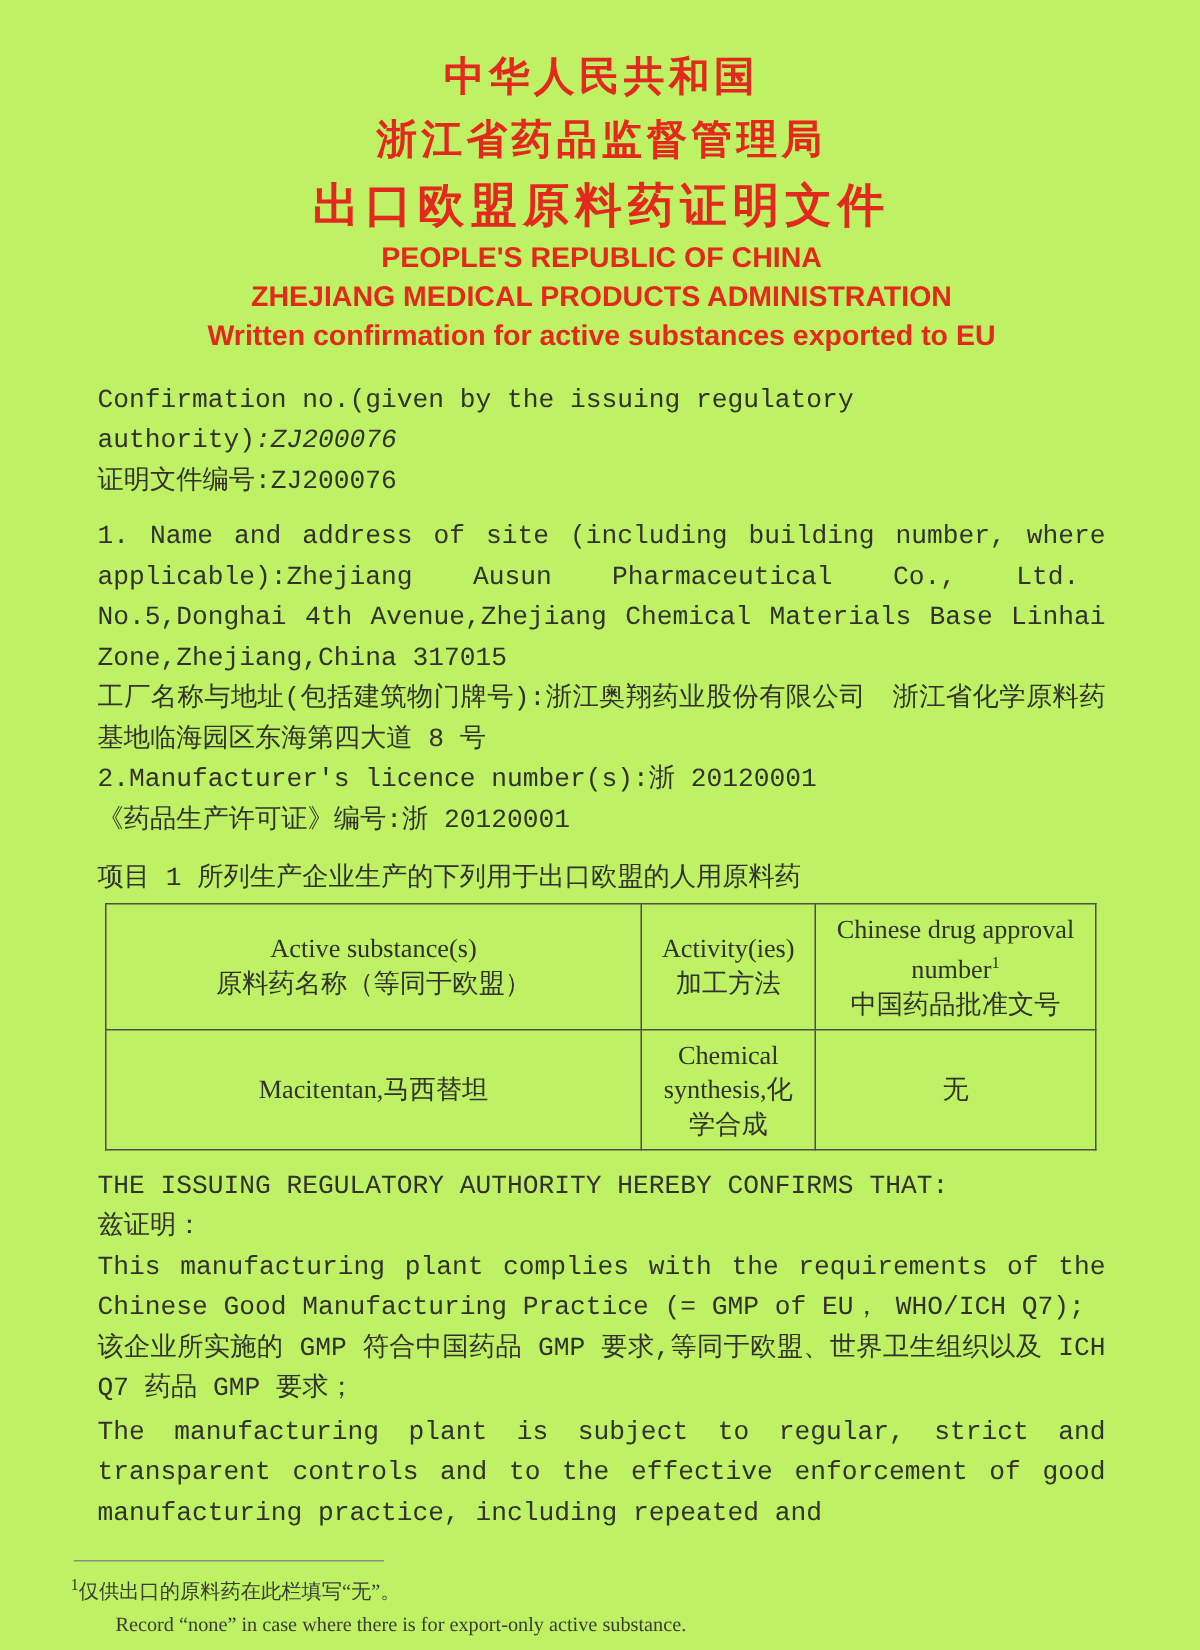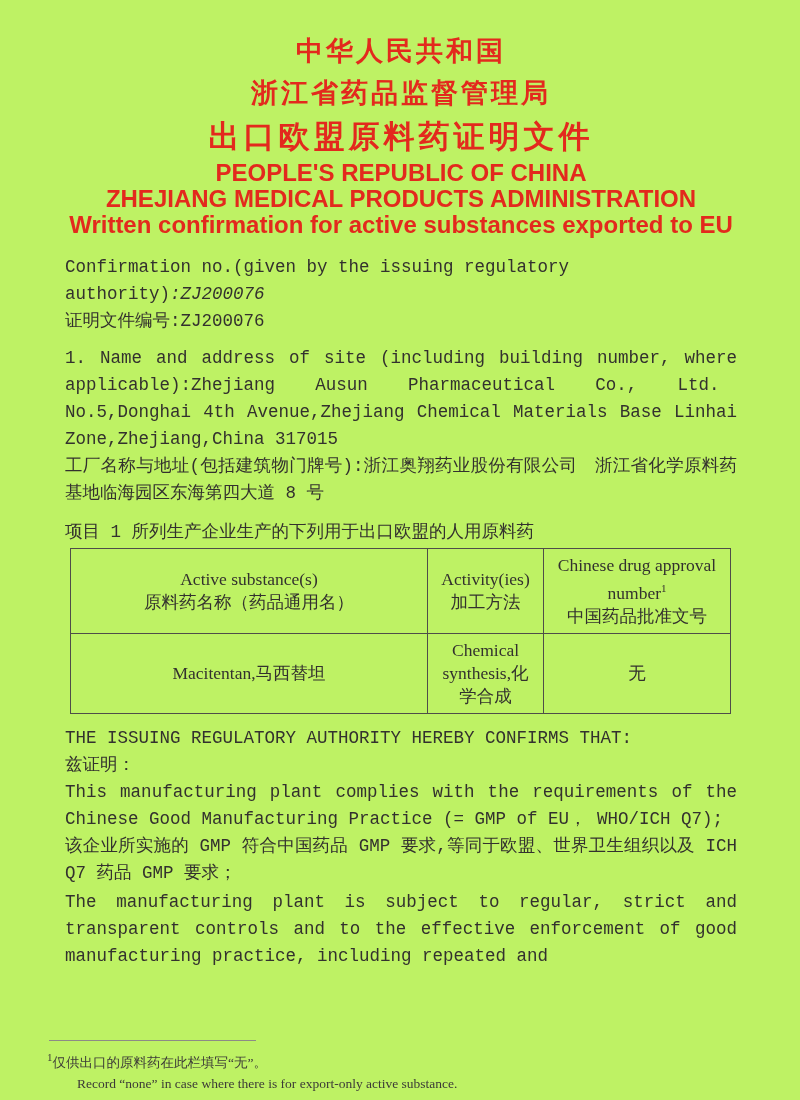--- a/index.html
+++ b/index.html
@@ -11,21 +11,21 @@
     font-family:"Liberation Serif","DejaVu Serif",serif;
     padding:30px 63px 0 65px;
   }
   
   .h-cn { text-align:center; font-weight:bold; color:var(--accent);
           font-family:"Liberation Sans","DejaVu Sans",sans-serif; }
   .h-cn-1, .h-cn-2 { font-size:27px; line-height:42px; letter-spacing:3px; }
   .h-cn-3 { font-size:31px; line-height:46px; letter-spacing:4px; }
   .h-en { text-align:center; font-weight:bold; color:var(--accent);
           font-family:"Liberation Sans","DejaVu Sans",sans-serif;
-          font-size:24px; line-height:26px; }
+          font-size:19px; line-height:26px; }
   
   p { margin:0; }
   .bt { font-size:17.5px; line-height:27px;font-family:Liberation Mono, monospace; }
   .just { text-align:justify; }
   .ital { font-style:italic; }
   .blk-confirmation { margin-top:16px; }
   .blk-item1 { margin-top:10px; }
   .blk-item2 { margin-top:0px; }
   .blk-regarding { margin-top:12px; }
   .blk-confirms { margin-top:11px; }
@@ -67,36 +67,40 @@
   <div class="bt blk-confirmation">
     <p><span>Confirmation no.</span><span>(given by the issuing regulatory authority)</span><span class="ital">:ZJ200076</span></p>
     <p>证明文件编号:ZJ200076</p>
   </div>
 
   <div class="bt blk-item1">
     <p class="just">1. Name and address of site (including building number, where applicable):Zhejiang Ausun Pharmaceutical Co., Ltd. No.5,Donghai 4th Avenue,Zhejiang Chemical Materials Base Linhai Zone,Zhejiang,China 317015</p>
     <p class="just">工厂名称与地址(包括建筑物门牌号):浙江奥翔药业股份有限公司　浙江省化学原料药基地临海园区东海第四大道 8 号</p>
   </div>
 
+  <div class="bt blk-item2">
+    <p>2.Manufacturer's licence number(s):浙 20120001</p>
+    <p>《药品生产许可证》编号:浙 20120001</p>
+  </div>
 
   <div class="bt blk-regarding">
     <p>项目 1 所列生产企业生产的下列用于出口欧盟的人用原料药</p>
   </div>
 
   <table class="substance-table">
     <colgroup>
         <col style="width:357px">
         <col style="width:116px">
         <col style="width:187px">
       </colgroup>
     <tbody>
         <tr>
       <th>
         <span>Active substance(s)</span><br>
-        <span>原料药名称（药品通用名）</span>
+        <span>原料药名称（等同于欧盟）</span>
       </th>
       <th>
         <span>Activity(ies)</span><br>
         <span>加工方法</span>
       </th>
       <th>
         <span>Chinese drug approval number</span><sup>1</sup><br>
         <span>中国药品批准文号</span>
       </th>
     </tr>

